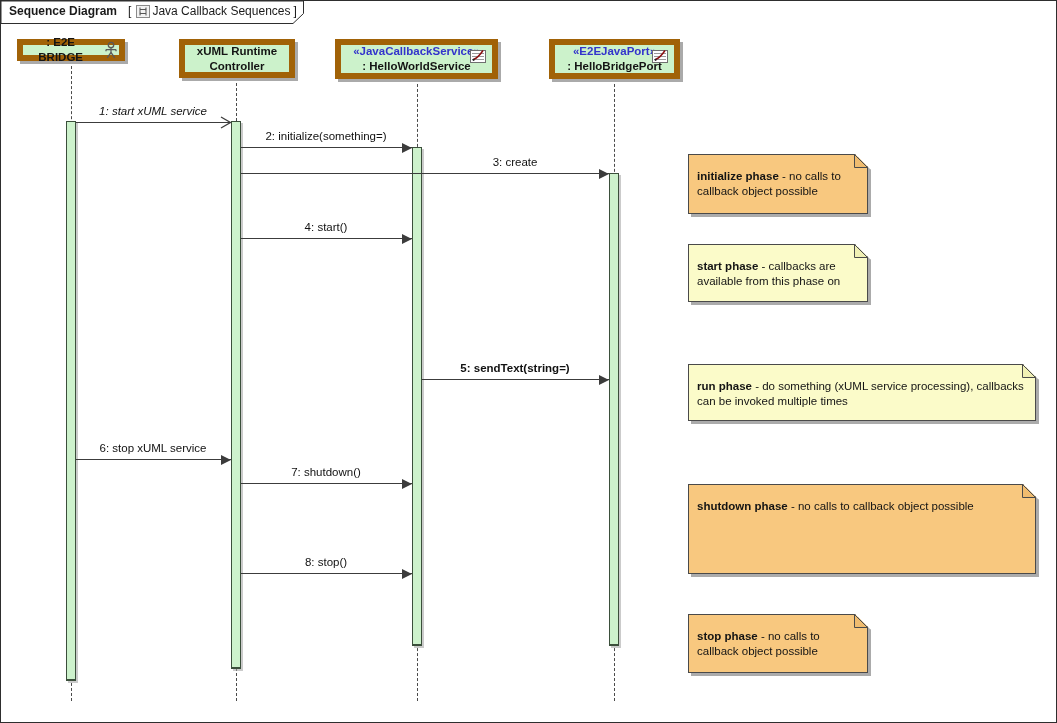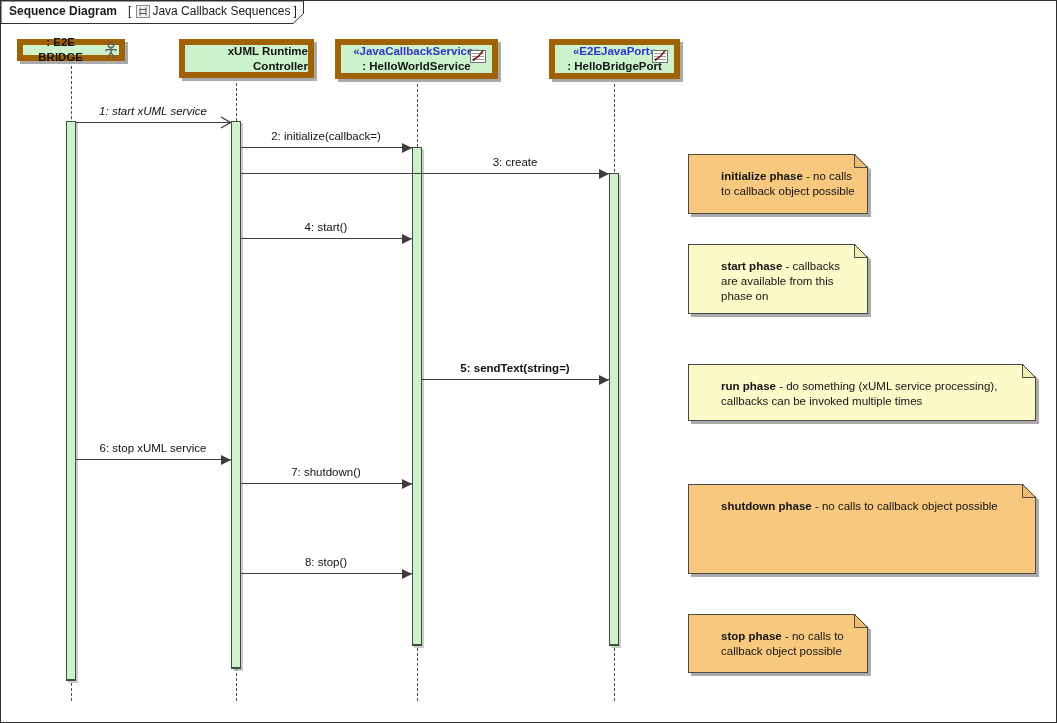--- a/index.html
+++ b/index.html
@@ -43,21 +43,20 @@
   .msg-arrow-open{position:absolute;z-index:6;}
   .msg-label{
     position:absolute;height:15px;font-size:11.5px;color:#111;
     text-align:center;white-space:nowrap;z-index:5;
   }
   
   .note-wrap{position:absolute;filter:drop-shadow(3px 3px 0 #ababab);z-index:12;}
   .note{
     position:absolute;left:0;top:0;border:1px solid #4a4a4a;box-sizing:border-box;
     clip-path:polygon(0 0, calc(100% - 13px) 0, 100% 13px, 100% 100%, 0 100%);
-    padding-left:24px;
   }
   .note.orange{background:#f8c87f;}
   .note.yellow{background:#fbfbc9;}
   .note-fold{position:absolute;top:0;z-index:13;}
   .note-text{
     padding:14px 8px 6px 8px;font-size:11.5px;line-height:15px;color:#141414;
   }
   .note-text b{font-weight:bold;}
   .note-extra{margin-top:15px;}
 </style>
@@ -98,21 +97,21 @@
               <circle cx="8" cy="4" r="2.7"></circle>
               <line x1="8" y1="6.7" x2="8" y2="11.5"></line>
               <path d="M3,8.6 L13,8.6 M3,8.6 l0,1.6 M13,8.6 l0,1.6"></path>
               <path d="M8,11.5 L4.2,16.8 M8,11.5 L11.8,16.8"></path>
             </g>
           </svg>
         </div>
       </div>
       <div class="lifeline-line" style="left: 235px; top: 77px; height: 623px;"></div>
       <div class="activation-bar" style="left: 230px; top: 120px; height: 548px;"></div>
-      <div class="ll-header" style="left: 178px; top: 38px; width: 135px; height: 39px; align-items: flex-end;">
+      <div class="ll-header" style="left: 178px; top: 38px; width: 116px; height: 39px;">
         <div>xUML Runtime</div>
         <div>Controller</div>
       </div>
       <div class="lifeline-line" style="left: 416px; top: 78px; height: 622px;"></div>
       <div class="activation-bar" style="left: 411px; top: 146px; height: 499px;"></div>
       <div class="ll-header" style="left: 334px; top: 38px; width: 163px; height: 40px;">
         <div class="ll-stereo">«JavaCallbackService»</div>
         <div>: HelloWorldService</div>
         <svg width="17" height="14" class="artifact-icon">
           <rect x="0.5" y="1.5" width="15" height="12" fill="#ffffff" stroke="#6f6f6f"></rect>
@@ -139,21 +138,21 @@
       </div>
     </div>
   <div id="layer-messages">
       <div class="msg-line" style="left: 75px; top: 121px; width: 155px;"></div>
       <svg width="12" height="13" class="msg-arrow-open" style="left: 219px; top: 115px;">
         <polyline points="1,1 10.5,6.5 1,12" fill="none" stroke="#3c3c3c" stroke-width="1.3"></polyline>
       </svg>
       <div class="msg-label" style="left: 32px; top: 104px; width: 240px; font-style: italic;">1: start xUML service</div>
       <div class="msg-line" style="left: 240px; top: 146px; width: 171px;"></div>
       <div class="msg-arrow" style="left: 401px; top: 142px;"></div>
-      <div class="msg-label" style="left: 205px; top: 129px; width: 240px;">2: initialize(callback=)</div>
+      <div class="msg-label" style="left: 205px; top: 129px; width: 240px;">2: initialize(something=)</div>
       <div class="msg-line" style="left: 240px; top: 172px; width: 368px;"></div>
       <div class="msg-arrow" style="left: 598px; top: 168px;"></div>
       <div class="msg-label" style="left: 394px; top: 155px; width: 240px;">3: create</div>
       <div class="msg-line" style="left: 240px; top: 237px; width: 171px;"></div>
       <div class="msg-arrow" style="left: 401px; top: 233px;"></div>
       <div class="msg-label" style="left: 205px; top: 220px; width: 240px;">4: start()</div>
       <div class="msg-line" style="left: 421px; top: 378px; width: 187px;"></div>
       <div class="msg-arrow" style="left: 598px; top: 374px;"></div>
       <div class="msg-label" style="left: 394px; top: 361px; width: 240px; font-weight: bold;">5: sendText(string=)</div>
       <div class="msg-line" style="left: 75px; top: 458px; width: 155px;"></div>
@@ -169,21 +168,21 @@
   <div id="layer-notes">
       <div class="note-wrap" style="left: 687px; top: 153px; width: 180px; height: 60px;">
         <div class="note orange" style="width: 180px; height: 60px;">
           <div class="note-text"><b>initialize phase</b> <span>- no calls to callback object possible</span></div>
         </div>
         <svg width="14" height="14" class="note-fold" style="left: 166px;">
           <path d="M0.5,0.5 L13.5,13.5 L0.5,13.5 Z" fill="#f0bc6f" stroke="#4a4a4a"></path>
         </svg>
       </div>
       <div class="note-wrap" style="left: 687px; top: 243px; width: 180px; height: 58px;">
-        <div class="note yellow" style="width: 180px; height: 70px;">
+        <div class="note yellow" style="width: 180px; height: 58px;">
           <div class="note-text"><b>start phase</b> <span>- callbacks are available from this phase on</span></div>
         </div>
         <svg width="14" height="14" class="note-fold" style="left: 166px;">
           <path d="M0.5,0.5 L13.5,13.5 L0.5,13.5 Z" fill="#f0f0b4" stroke="#4a4a4a"></path>
         </svg>
       </div>
       <div class="note-wrap" style="left: 687px; top: 363px; width: 348px; height: 57px;">
         <div class="note yellow" style="width: 348px; height: 57px;">
           <div class="note-text"><b>run phase</b> <span>- do something (xUML service processing), callbacks can be invoked multiple times</span></div>
         </div>

